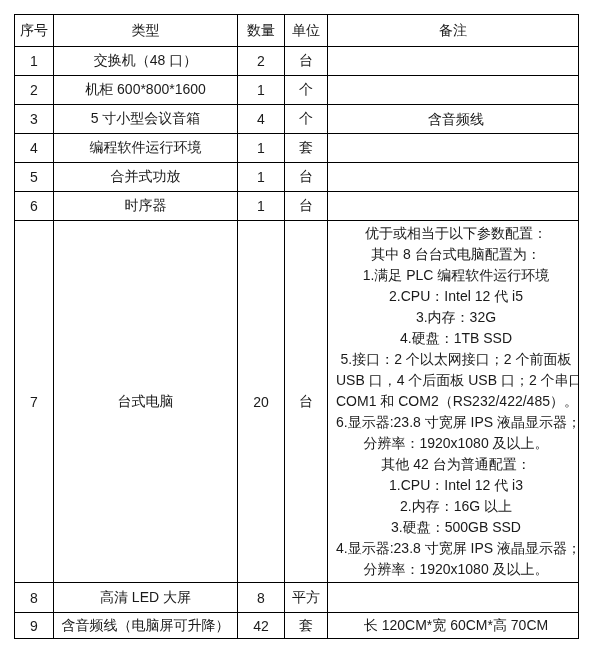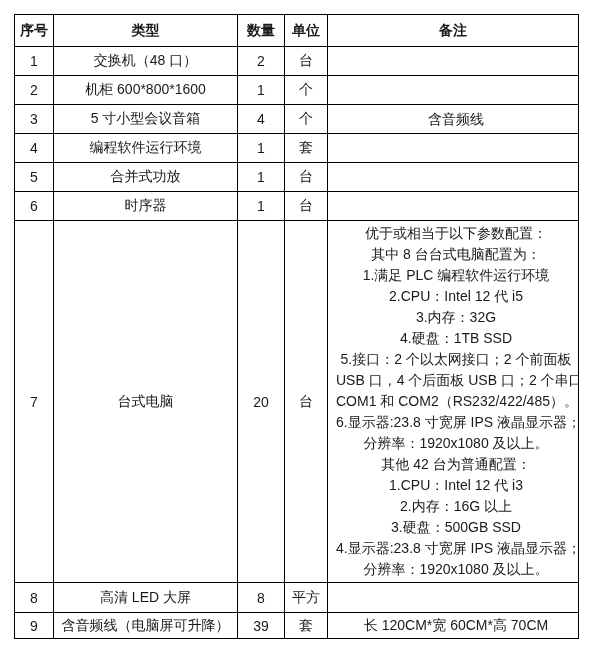--- a/index.html
+++ b/index.html
@@ -28,21 +28,21 @@
   }
   .spec-table th,
   .spec-table td {
     border: 1px solid #000000;
     text-align: center;
     vertical-align: middle;
     padding: 0;
     overflow: hidden;
   }
   .spec-table th {
-    font-weight: bold;
+    font-weight: normal;
     font-size: 14px;
   }
   .spec-table td.c-remark {
     text-align: center;
     padding: 2px 2px 2px 8px;
     white-space: pre;
     line-height: 21px;
     overflow: hidden;
   }
   tr.h-header { height: 32px; }
@@ -141,19 +141,19 @@
       <tr class="h-r8">
         <td class="c-no">8</td>
         <td class="c-type">高清 LED 大屏</td>
         <td class="c-qty">8</td>
         <td class="c-unit">平方</td>
         <td class="c-remark"></td>
       </tr>
       <tr class="h-r9">
         <td class="c-no">9</td>
         <td class="c-type">含音频线（电脑屏可升降）</td>
-        <td class="c-qty">39</td>
+        <td class="c-qty">42</td>
         <td class="c-unit">套</td>
         <td class="c-remark">长 120CM*宽 60CM*高 70CM</td>
       </tr>
     </tbody>
   </table>
 </div>
 
 </body></html>

